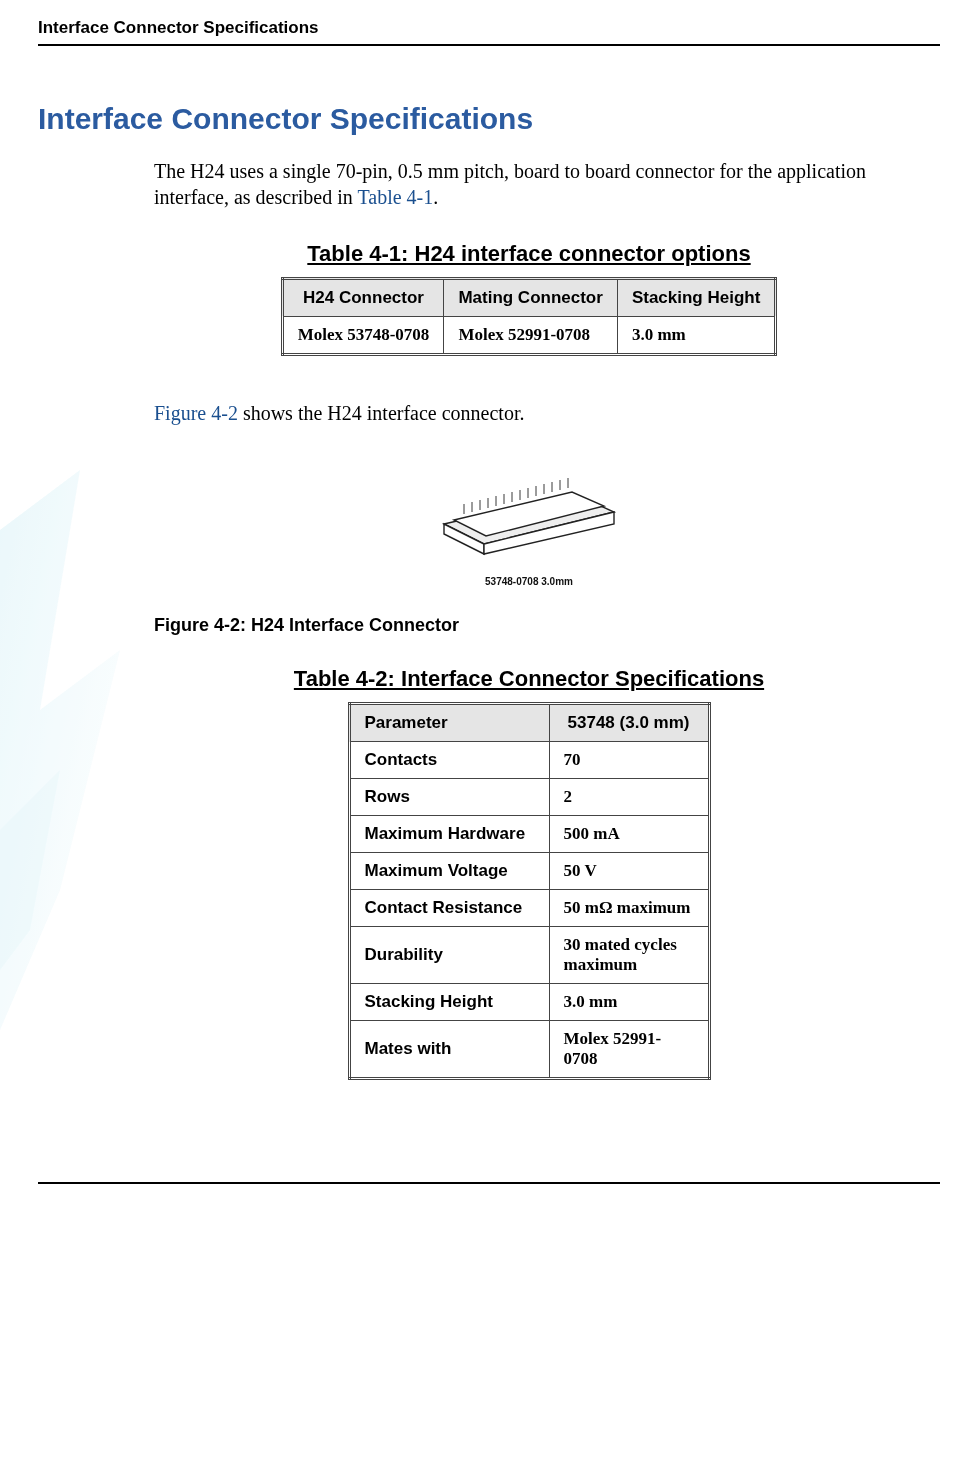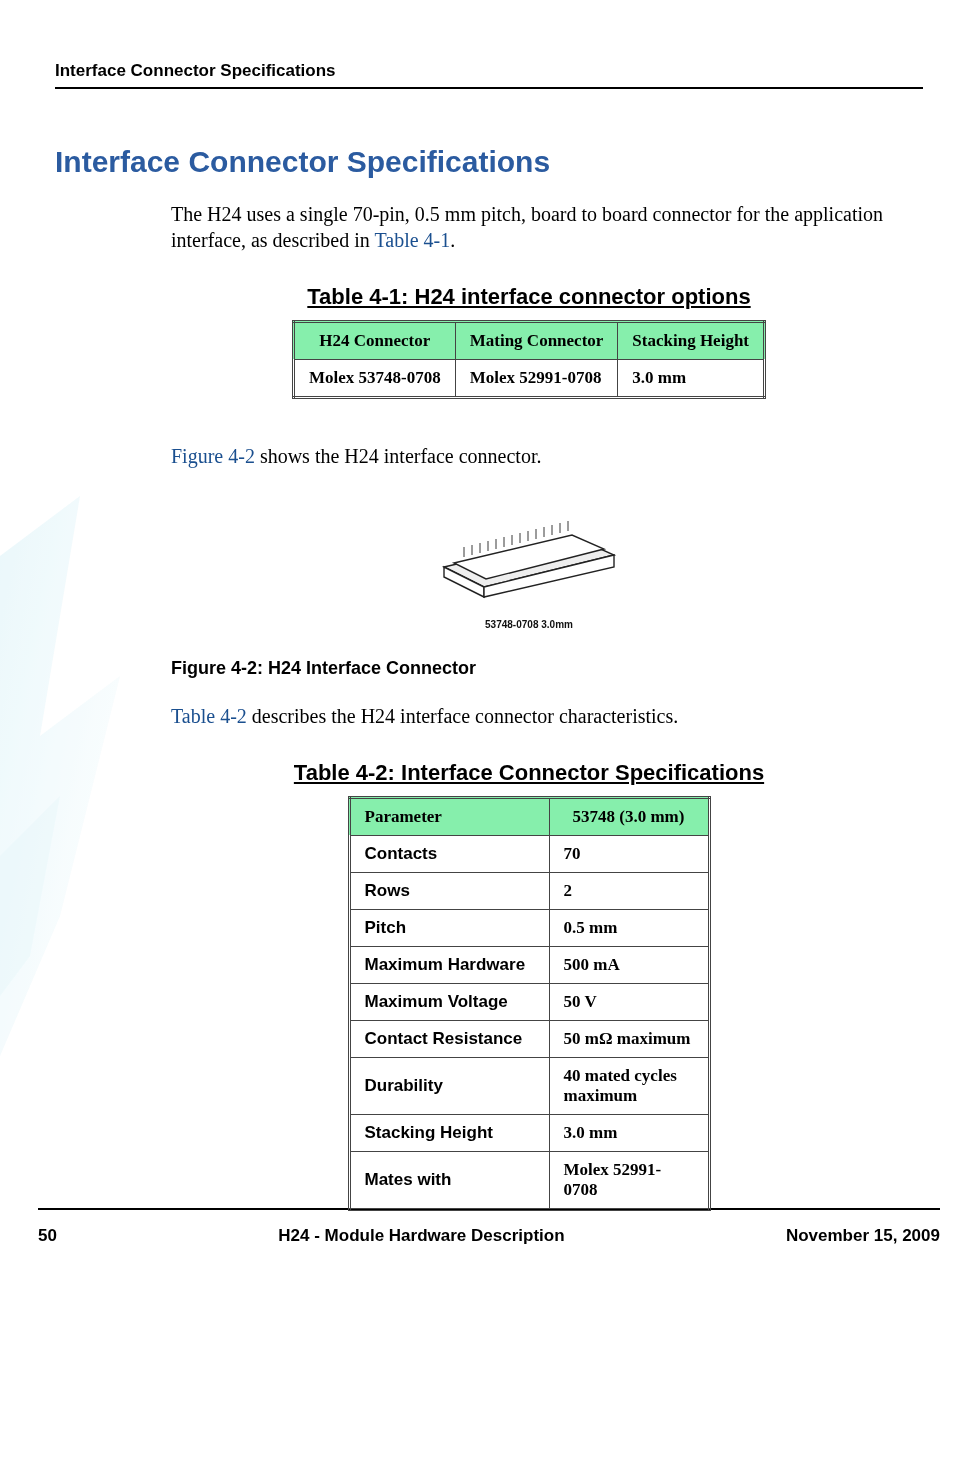--- a/index.html
+++ b/index.html
@@ -1,31 +1,31 @@
 <!DOCTYPE html>
 <html><head>
 <meta charset="utf-8">
 <style>
   * { box-sizing: border-box; margin: 0; padding: 0; }
   html, body { width: 978px; height: 1478px; background: #ffffff; font-family: "Times New Roman", Times, serif; color: #000; position: relative; }
-  .page { width: 978px; height: 1250px; position: relative; padding: 17px; margin-top: 26px; }
+  .page { width: 978px; height: 1250px; position: relative; padding: 0; }
   .bg-ornament { position: absolute; left: 0; bottom: 220px; width: 120px; height: 700px; z-index: 0; opacity: 0.6; }
   .header-row { display: flex; justify-content: space-between; align-items: flex-end; padding: 18px 38px 6px 38px; }
   .header-title { font-family: Arial, Helvetica, sans-serif; font-weight: bold; font-size: 17px; }
   .hr { border: none; border-top: 2px solid #000; margin: 0 38px 0 38px; }
   .content { position: relative; z-index: 1; padding: 26px 74px 0 38px; }
   h1.main-title { font-family: Arial, Helvetica, sans-serif; color: #2b5ba0; font-weight: bold; font-size: 30px; margin: 30px 0 22px 0; }
   .body-indent { margin-left: 116px; }
   .body-para { font-size: 20px; line-height: 1.32; margin-bottom: 20px; }
   .xref { color: #1a4f8f; }
   .table-caption { font-family: Arial, Helvetica, sans-serif; font-weight: bold; font-size: 22px; text-align: center; text-decoration: underline; margin: 30px 0 10px 0; }
   table.spec-table { border-collapse: collapse; margin: 0 auto; }
   table.spec-table.outer-dbl { border: 3px double #444; }
   table.spec-table th, table.spec-table td { border: 1px solid #444; padding: 8px 14px; font-size: 17px; text-align: left; font-weight: bold; }
-  table.spec-table th { font-family: Liberation Serif, serif; font-weight: bold; background: #86efac; text-align: center; }
+  table.spec-table th { font-family: Liberation Sans, sans-serif; font-weight: bold; background: #e5e5e5; text-align: center; }
   table.spec-table td { font-family: "Times New Roman", Times, serif; }
   .fig-block { margin: 28px 0 0 0; text-align: center; }
   .fig-placeholder { display: inline-block; width: 210px; height: 110px; position: relative; }
   .fig-label-under { font-family: Arial, Helvetica, sans-serif; font-weight: bold; font-size: 10px; margin-top: 8px; text-align: center; color: #111; }
   .fig-caption { font-family: Arial, Helvetica, sans-serif; font-weight: bold; font-size: 18px; margin: 28px 0 24px 0; text-align: left; }
   .t42-wrap { display: flex; justify-content: center; }
   table.t42 td.param { font-family: Arial, Helvetica, sans-serif; font-weight: bold; }
   .footer-row { position: absolute; bottom: 30px; left: 0; width: 100%; padding: 0 38px; display: flex; justify-content: space-between; align-items: center; font-family: Arial, Helvetica, sans-serif; font-weight: bold; font-size: 17px; }
   .footer-hr { position: absolute; bottom: 66px; left: 38px; right: 38px; border: none; border-top: 2px solid #000; }
 </style>
@@ -108,75 +108,63 @@
               <line x1="136" y1="36" x2="136" y2="26"></line>
               <line x1="144" y1="34" x2="144" y2="24"></line>
             </g>
           </svg>
         </div>
         <div class="fig-label-under">53748-0708 3.0mm</div>
       </div>
 
       <div class="fig-caption">Figure 4-2: H24 Interface Connector</div>
 
-      <p class="body-para">
-        <span class="xref">Table 4-2</span><span> describes the H24 interface connector characteristics.</span>
-      </p>
 
       <div class="table-caption">Table 4-2: Interface Connector Specifications</div>
       <div class="t42-wrap">
         <table class="spec-table outer-dbl t42">
           <thead>
             <tr>
               <th style="text-align:left; width:200px;">Parameter</th>
               <th style="width:160px;">53748 (3.0 mm)</th>
             </tr>
           </thead>
           <tbody>
             <tr>
                 <td class="param">Contacts</td>
                 <td>70</td>
               </tr>
             <tr>
                 <td class="param">Rows</td>
                 <td>2</td>
               </tr>
             <tr>
-                <td class="param">Pitch</td>
-                <td>0.5 mm</td>
-              </tr>
-            <tr>
                 <td class="param">Maximum Hardware</td>
                 <td>500 mA</td>
               </tr>
             <tr>
                 <td class="param">Maximum Voltage</td>
                 <td>50 V</td>
               </tr>
             <tr>
                 <td class="param">Contact Resistance</td>
                 <td>50 mΩ maximum</td>
               </tr>
             <tr>
                 <td class="param">Durability</td>
-                <td>40 mated cycles maximum</td>
+                <td>30 mated cycles maximum</td>
               </tr>
             <tr>
                 <td class="param">Stacking Height</td>
                 <td>3.0 mm</td>
               </tr>
             <tr>
                 <td class="param">Mates with</td>
                 <td>Molex 52991-0708</td>
               </tr>
           </tbody>
         </table>
       </div>
     </div>
   </div>
 
   <hr class="footer-hr">
-  <div class="footer-row">
-    <div>50</div>
-    <div>H24 - Module Hardware Description</div>
-    <div>November 15, 2009</div>
-  </div>
 </div>
 
 </body></html>

